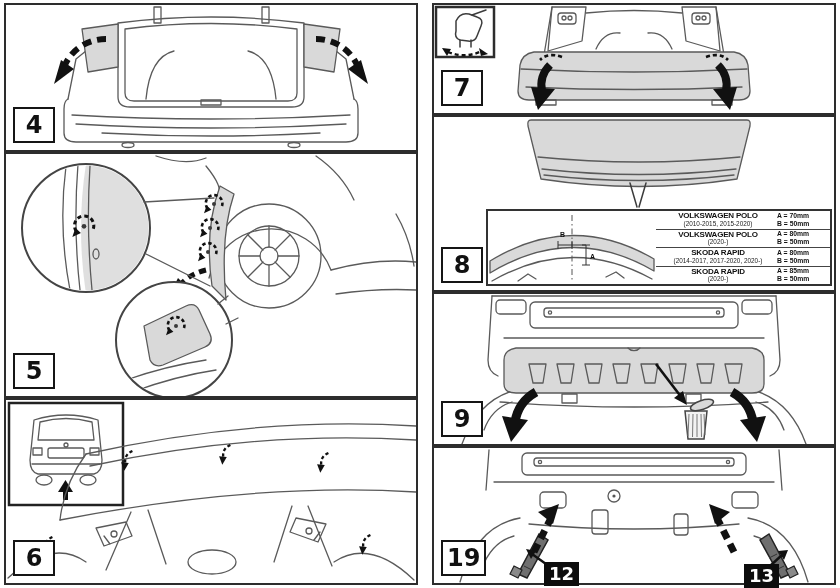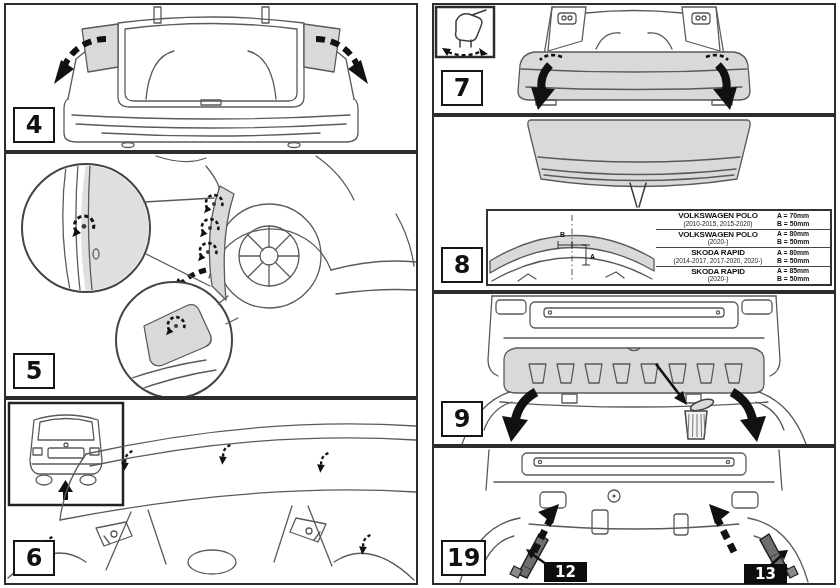--- a/index.html
+++ b/index.html
@@ -18,22 +18,22 @@
   .dim-letter{position:absolute;font-size:7px;font-weight:bold;color:#111;line-height:1;}
   .cut-table{flex:1;display:flex;flex-direction:column;}
   .t-row{flex:1;display:flex;align-items:center;border-bottom:1.5px solid #444;padding:0 3px;}
   .t-row:last-child{border-bottom:none;}
   .t-model{flex:1;text-align:center;line-height:1.05;}
   .t-model .m{font-size:8px;font-weight:bold;color:#111;display:block;letter-spacing:-0.2px;}
   .t-model .y{font-size:6.4px;color:#222;display:block;}
   .t-dims{width:50px;text-align:left;line-height:1.15;}
   .t-dims span{display:block;font-size:6.8px;font-weight:bold;color:#111;white-space:nowrap;}
   
-  .part-tag{position:absolute;background:#0d0d0d;color:#fff;font-weight:bold;font-size:15px;
-            padding:1px 11px;line-height:1.2;font-family:"DejaVu Sans",sans-serif;z-index:4;}
+  .part-tag{position:absolute;background:#0d0d0d;color:#fff;font-weight:bold;font-size:18px;
+            padding:1px 5px;line-height:1.2;font-family:"DejaVu Sans",sans-serif;z-index:4;}
   .stroke{fill:none;stroke:#5a5a5a;stroke-width:1.3;stroke-linecap:round;stroke-linejoin:round;}
   .stroke-d{fill:none;stroke:#3c3c3c;stroke-width:1.5;stroke-linecap:round;stroke-linejoin:round;}
   .shade{fill:#d9d9d9;stroke:#5a5a5a;stroke-width:1.3;stroke-linejoin:round;}
   .blk{fill:#111;}
 </style>
 </head>
 <body>
 
 <svg width="0" height="0" style="position:absolute" aria-hidden="true">
   <defs>

